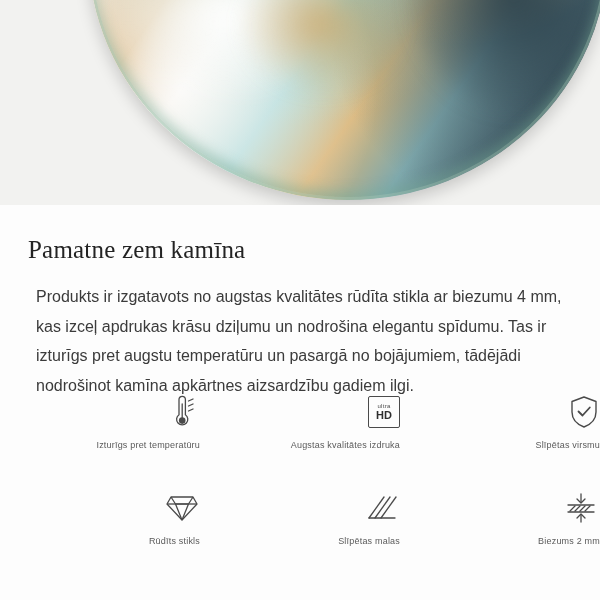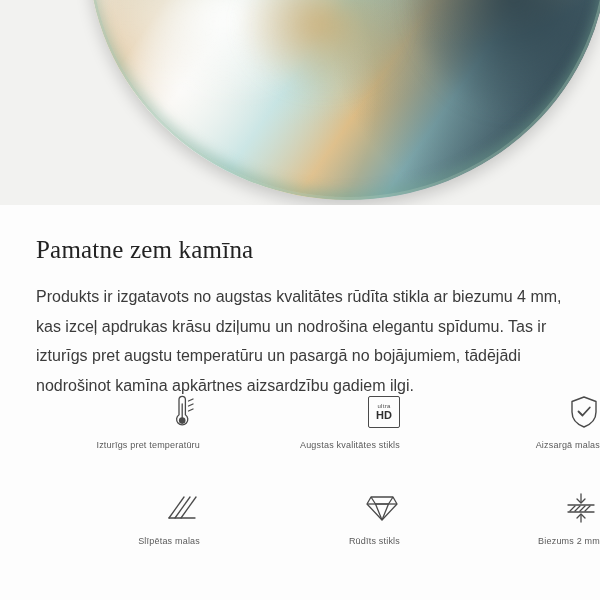--- a/index.html
+++ b/index.html
@@ -91,21 +91,21 @@
   }
 
   
   .content {
     position: absolute;
     left: 0; top: 205px;
     width: 600px;
   }
   .headline {
     margin: 0;
-    padding: 28px 36px 0 36px;
+    padding: 28px 36px 0 28px;
     font-family: "Liberation Serif", serif;
     font-weight: 400;
     font-size: 25px;
     line-height: 1.32;
     color: #232323;
     letter-spacing: 0.2px;
   }
   .headline .line {
     display: block;
   }
@@ -214,60 +214,60 @@
       <div class="caption">Izturīgs pret temperatūru</div>
     </div>
 
     <div class="feature">
       <div class="glyph">
         <div class="hd-badge">
           <span class="small">ultra</span>
           <span class="big">HD</span>
         </div>
       </div>
-      <div class="caption">Augstas kvalitātes stikls</div>
+      <div class="caption">Augstas kvalitātes izdruka</div>
     </div>
 
     <div class="feature">
       <div class="glyph">
         <svg width="32" height="36" viewBox="0 0 32 36">
           <path d="M16 3 L28 7.5 V18 C28 25.5 22.5 30.5 16 33 C9.5 30.5 4 25.5 4 18 V7.5 Z" fill="none" stroke="#4a4a4a" stroke-width="1.4" stroke-linejoin="round"></path>
           <path d="M10.5 17.5 L14.5 21.5 L21.8 13.5" fill="none" stroke="#4a4a4a" stroke-width="1.8" stroke-linecap="round" stroke-linejoin="round"></path>
         </svg>
       </div>
-      <div class="caption">Aizsargā malas</div>
-    </div>
-
-    <div class="feature">
-      <div class="glyph">
-        <svg width="36" height="32" viewBox="0 0 36 32">
-          <g fill="none" stroke="#4a4a4a" stroke-width="1.3" stroke-linecap="round">
-            <path d="M5 26 L20 5"></path>
-            <path d="M11 26 L26 5"></path>
-            <path d="M17 26 L32 5"></path>
-            <path d="M5 26 H31"></path>
-          </g>
-        </svg>
-      </div>
-      <div class="caption">Slīpētas malas</div>
+      <div class="caption">Slīpētas virsmu</div>
     </div>
 
     <div class="feature">
       <div class="glyph">
         <svg width="36" height="32" viewBox="0 0 36 32">
           <g fill="none" stroke="#4a4a4a" stroke-width="1.3" stroke-linejoin="round">
             <path d="M7 5 H29 L33 12 L18 28 L3 12 Z"></path>
             <path d="M3 12 H33"></path>
             <path d="M7 5 L11.5 12 L18 28"></path>
             <path d="M29 5 L24.5 12 L18 28"></path>
             <path d="M11.5 12 H24.5"></path>
           </g>
         </svg>
       </div>
       <div class="caption">Rūdīts stikls</div>
+    </div>
+
+    <div class="feature">
+      <div class="glyph">
+        <svg width="36" height="32" viewBox="0 0 36 32">
+          <g fill="none" stroke="#4a4a4a" stroke-width="1.3" stroke-linecap="round">
+            <path d="M5 26 L20 5"></path>
+            <path d="M11 26 L26 5"></path>
+            <path d="M17 26 L32 5"></path>
+            <path d="M5 26 H31"></path>
+          </g>
+        </svg>
+      </div>
+      <div class="caption">Slīpētas malas</div>
     </div>
 
     <div class="feature">
       <div class="glyph">
         <svg width="38" height="34" viewBox="0 0 38 34">
           <g fill="none" stroke="#4a4a4a" stroke-width="1.3" stroke-linecap="round" stroke-linejoin="round">
             <line x1="19" y1="3" x2="19" y2="11"></line>
             <path d="M15 8 L19 12 L23 8"></path>
             <line x1="6" y1="14" x2="32" y2="14"></line>
             <line x1="6" y1="21" x2="32" y2="21"></line>

